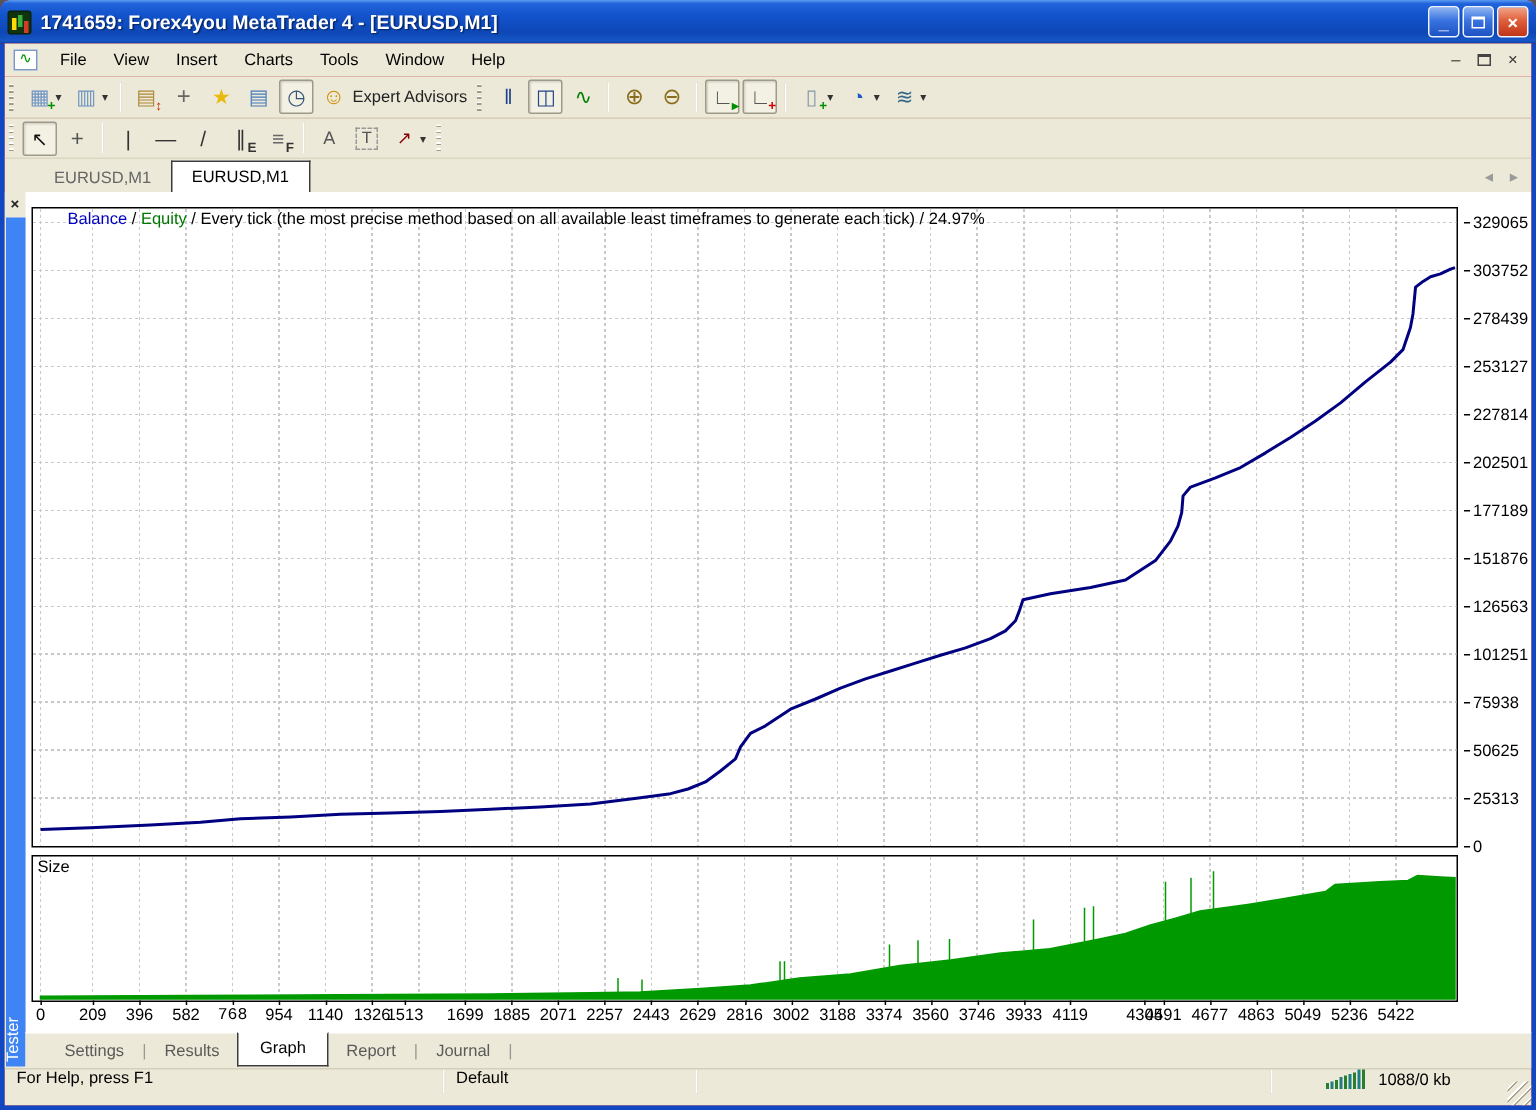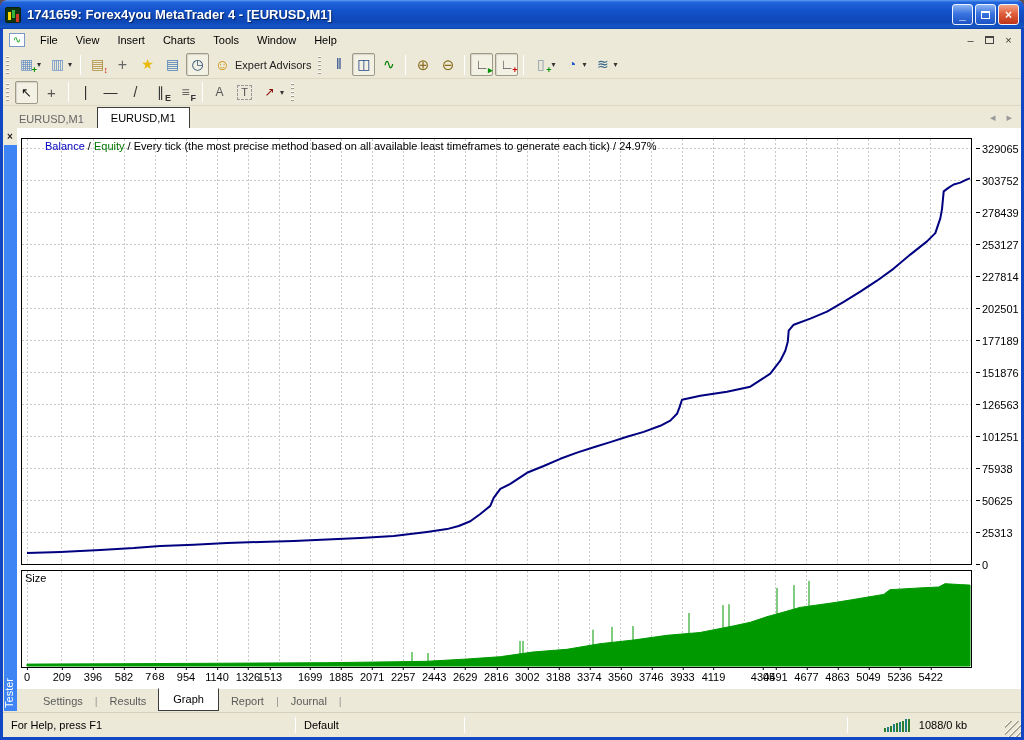--- a/index.html
+++ b/index.html
@@ -40,21 +40,21 @@
   .tb-btn.pressed{background:#f3f0e4;border-color:#9e9a87;box-shadow:inset 1px 1px 1px rgba(0,0,0,.12);}
   .icon{position:relative;width:17px;height:17px;display:flex;align-items:center;justify-content:center;font-size:14px;line-height:17px;flex:none;}
   .icon .ovl{position:absolute;right:-2px;bottom:-2px;font-size:9px;font-weight:bold;line-height:9px;}
   .icon.boxed{border:1px dashed #999;width:15px;height:15px;font-size:11px;}
   .tb-label{margin-left:4px;white-space:nowrap;}
   .dd{font-size:8px;color:#333;margin-left:2px;}
   .tf-btn{height:21px;min-width:22px;padding:0 4px;margin:0 1px;display:flex;align-items:center;justify-content:center;
     font-size:11px;color:#222;border:1px solid transparent;border-radius:2px;flex:none;}
   .tf-btn.pressed{background:#f3f0e4;border-color:#9e9a87;box-shadow:inset 1px 1px 1px rgba(0,0,0,.12);}
   
-  .tabsrow{top:106px;height:22px;background:#ECE9D8;display:flex;align-items:flex-end;padding-left:3px;font-size:11px;position:absolute;}
+  .tabsrow{top:106px;height:22px;background:#ECE9D8;display:flex;align-items:flex-end;padding-left:20px;font-size:11px;position:absolute;}
   .chart-tab{padding:4px 13px 3px;color:#666;}
   .chart-tab.active{background:#fff;border:1px solid #3c3c3c;border-bottom:none;color:#000;padding:4px 13px 4px;}
   .tab-scroll{position:absolute;right:5px;top:5px;color:#9a9a9a;font-size:11px;letter-spacing:4px;}
   
   .tester{position:absolute;left:3px;right:3px;top:128px;height:584px;background:#fff;}
   .strip{position:absolute;left:0;top:0;bottom:0;width:14px;background:#ECE9D8;}
   .strip-close{position:absolute;left:1px;top:2px;width:12px;height:13px;text-align:center;font-size:10px;font-weight:bold;color:#222;line-height:13px;}
   .strip-bar{position:absolute;left:1px;top:17px;bottom:1px;width:13px;background:#3f84f4;}
   .strip-label{position:absolute;bottom:4px;left:0;width:13px;color:#fff;font-size:11px;writing-mode:vertical-rl;transform:rotate(180deg);text-align:left;}
   .frame{position:absolute;border:1px solid #000;background:#fff;}
@@ -68,21 +68,21 @@
   .y-axis span::before{content:"";position:absolute;left:-6px;top:5px;width:4px;height:1px;background:#000;}
   .x-axis{position:absolute;left:18px;top:542px;width:951px;height:14px;font-size:11px;}
   .x-axis span{position:absolute;top:1px;transform:translateX(-50%);white-space:nowrap;}
   .x-axis span::before{content:"";position:absolute;left:50%;top:-4px;width:1px;height:3px;background:#000;}
   
   .bottom-tabs{position:absolute;left:14px;right:0;bottom:0;height:24px;background:#ECE9D8;display:flex;align-items:center;padding-left:14px;font-size:11px;border-top:1px solid #fff;}
   .btab{padding:4px 12px;color:#5a5a5a;}
   .btab.active{background:#fff;border:1px solid #3c3c3c;border-top:1px solid #fff;color:#000;margin-top:-2px;padding:4px 14px 5px;}
   .bpipe{color:#999;}
   
-  .statusbar{position:absolute;left:3px;right:3px;top:712px;height:25px;background:#ECE9D8;display:flex;align-items:center;font-size:11px;border-top:1px solid #d4d0bc;}
+  .statusbar{position:absolute;left:3px;right:3px;top:712px;height:25px;background:#ECE9D8;display:flex;align-items:flex-start;font-size:11px;border-top:1px solid #d4d0bc;}
   .sb-sep{width:1px;height:16px;background:#aaa695;border-right:1px solid #fff;flex:none;}
   .sb-help{width:292px;padding-left:8px;}
   .sb-profile{width:168px;padding-left:8px;}
   .sb-fill{flex:1;}
   .sb-net{width:155px;display:flex;align-items:center;justify-content:center;gap:9px;}
   .signal{display:flex;align-items:flex-end;gap:1px;height:13px;}
   .signal i{width:2px;display:block;}
   .signal i:nth-child(odd){background:#2d7d2d;} .signal i:nth-child(even){background:#1b7f88;}
   .signal i:nth-child(1){height:4px;} .signal i:nth-child(2){height:5px;} .signal i:nth-child(3){height:6px;}
   .signal i:nth-child(4){height:8px;} .signal i:nth-child(5){height:9px;} .signal i:nth-child(6){height:10px;}

